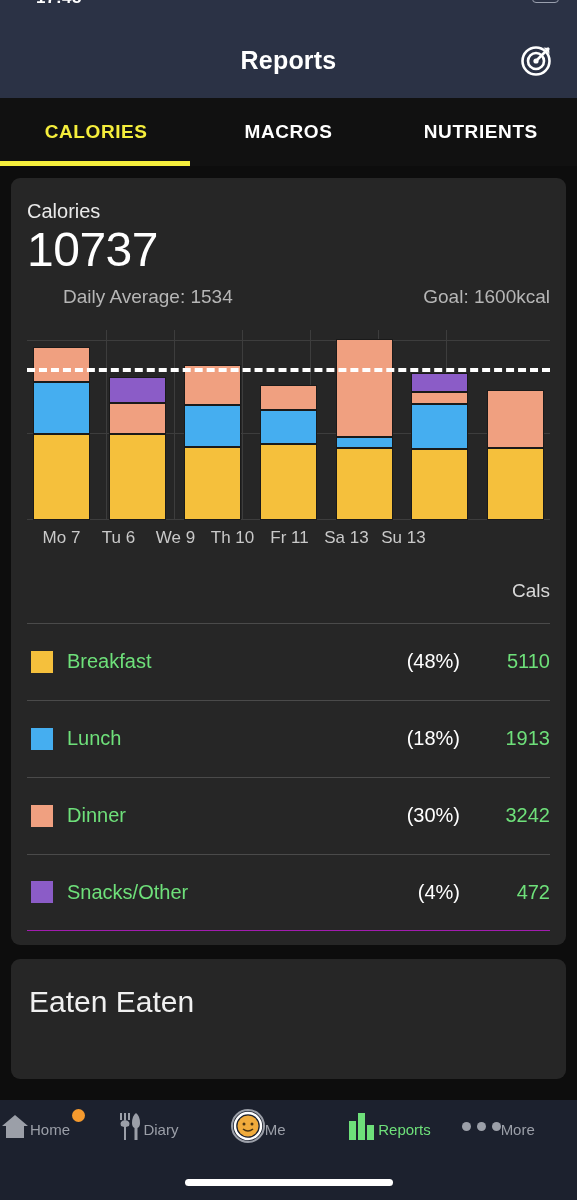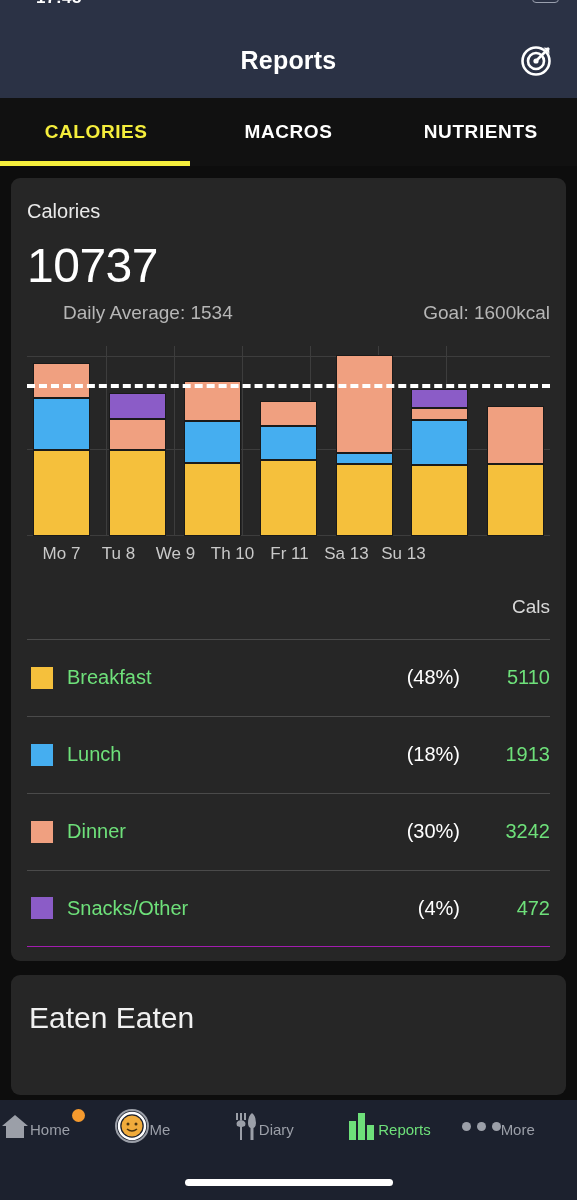--- a/index.html
+++ b/index.html
@@ -62,21 +62,21 @@
     position:absolute; left:0; right:0; top:166px; bottom:0;
     background:#0d0d0d;
   }
   .card{
     margin:12px 11px 0 11px; background:#262626; border-radius:9px;
     padding:22px 16px 14px 16px;
   }
   .card-title{ font-size:20px; color:#e9e9e9; font-weight:normal; }
   .big-number{
     font-size:48px; font-weight:normal; color:#ffffff;
-    line-height:1.12; margin-top:16px; letter-spacing:-.5px;
+    line-height:1.12; margin-top:0; letter-spacing:-.5px;
   }
   .meta-row{
     display:flex; justify-content:space-between; align-items:baseline;
     margin-top:9px; font-size:19px; color:#b6b6b6;margin-left:36px;
   }
 
   
   .chart{
     position:relative; height:190px; margin-top:22px;
   }
@@ -245,21 +245,21 @@
           <div class="bar">
             <div class="seg" style="height: 57.95px; background: rgb(240, 160, 128);"></div>
             <div class="seg" style="height: 72.2px; background: rgb(245, 192, 60);"></div>
           </div>
         </div>
       <div class="goal-line" style="top: 38px;"></div>
     </div>
 
     <div class="xlabels">
         <div class="xlabel">Mo 7</div>
-        <div class="xlabel">Tu 8</div>
+        <div class="xlabel">Tu 6</div>
         <div class="xlabel">We 9</div>
         <div class="xlabel">Th 10</div>
         <div class="xlabel">Fr 11</div>
         <div class="xlabel">Sa 13</div>
         <div class="xlabel">Su 13</div>
       </div>
 
     <div class="unit-head">
       <div>Cals</div>
     </div>
@@ -300,47 +300,47 @@
 <div class="navbar">
 
   <div class="nav-item">
     <div class="nav-icon">
       <svg width="30" height="28" viewBox="0 0 30 28">
         <path d="M15 3 L28 14 L24 14 L24 26 L6 26 L6 14 L2 14 Z" fill="#9b9fa8"></path>
       </svg>
     </div>
     <span class="home-dot"></span>
     <div class="nav-label">Home</div>
+  </div>
+
+  <div class="nav-item">
+    <div class="nav-icon">
+      <svg width="28" height="30" viewBox="0 0 28 30">
+        <path d="M6 2 L6 9 M10 2 L10 9 M14 2 L14 9" stroke="#9b9fa8" stroke-width="2"></path>
+        <path d="M10 9 Q4 10 6 15 L9 16 L9 29 L11 29 L11 16 L14 15 Q16 10 10 9 Z" fill="#9b9fa8"></path>
+        <path d="M21 2 Q25 5 25 12 Q25 16 22.5 17 L22.5 29 L19.5 29 L19.5 17 Q17 16 17 12 Q17 5 21 2 Z" fill="#9b9fa8"></path>
+      </svg>
+    </div>
+    <div class="nav-label">Diary</div>
   </div>
 
   <div class="nav-item">
     <div class="nav-icon">
       <svg width="34" height="34" viewBox="0 0 34 34">
         <circle cx="17" cy="17" r="16" fill="none" stroke="#9b9fa8" stroke-width="2"></circle>
         <circle cx="17" cy="17" r="13" fill="none" stroke="#ffffff" stroke-width="2.4"></circle>
         <circle cx="17" cy="17" r="10.5" fill="#f0ab3c"></circle>
         <circle cx="13" cy="15" r="1.5" fill="#4a3410"></circle>
         <circle cx="21" cy="15" r="1.5" fill="#4a3410"></circle>
         <path d="M12 20 Q17 24 22 20" fill="none" stroke="#4a3410" stroke-width="1.6"></path>
       </svg>
     </div>
     <div class="nav-label">Me</div>
   </div>
 
-  <div class="nav-item">
-    <div class="nav-icon">
-      <svg width="28" height="30" viewBox="0 0 28 30">
-        <path d="M6 2 L6 9 M10 2 L10 9 M14 2 L14 9" stroke="#9b9fa8" stroke-width="2"></path>
-        <path d="M10 9 Q4 10 6 15 L9 16 L9 29 L11 29 L11 16 L14 15 Q16 10 10 9 Z" fill="#9b9fa8"></path>
-        <path d="M21 2 Q25 5 25 12 Q25 16 22.5 17 L22.5 29 L19.5 29 L19.5 17 Q17 16 17 12 Q17 5 21 2 Z" fill="#9b9fa8"></path>
-      </svg>
-    </div>
-    <div class="nav-label">Diary</div>
-  </div>
-
   <div class="nav-item active">
     <div class="nav-icon">
       <svg width="32" height="30" viewBox="0 0 32 30">
         <rect x="3" y="10" width="7" height="19" fill="#6ee07a"></rect>
         <rect x="12" y="2" width="7" height="27" fill="#6ee07a"></rect>
         <rect x="21" y="14" width="7" height="15" fill="#6ee07a"></rect>
       </svg>
     </div>
     <div class="nav-label">Reports</div>
   </div>

